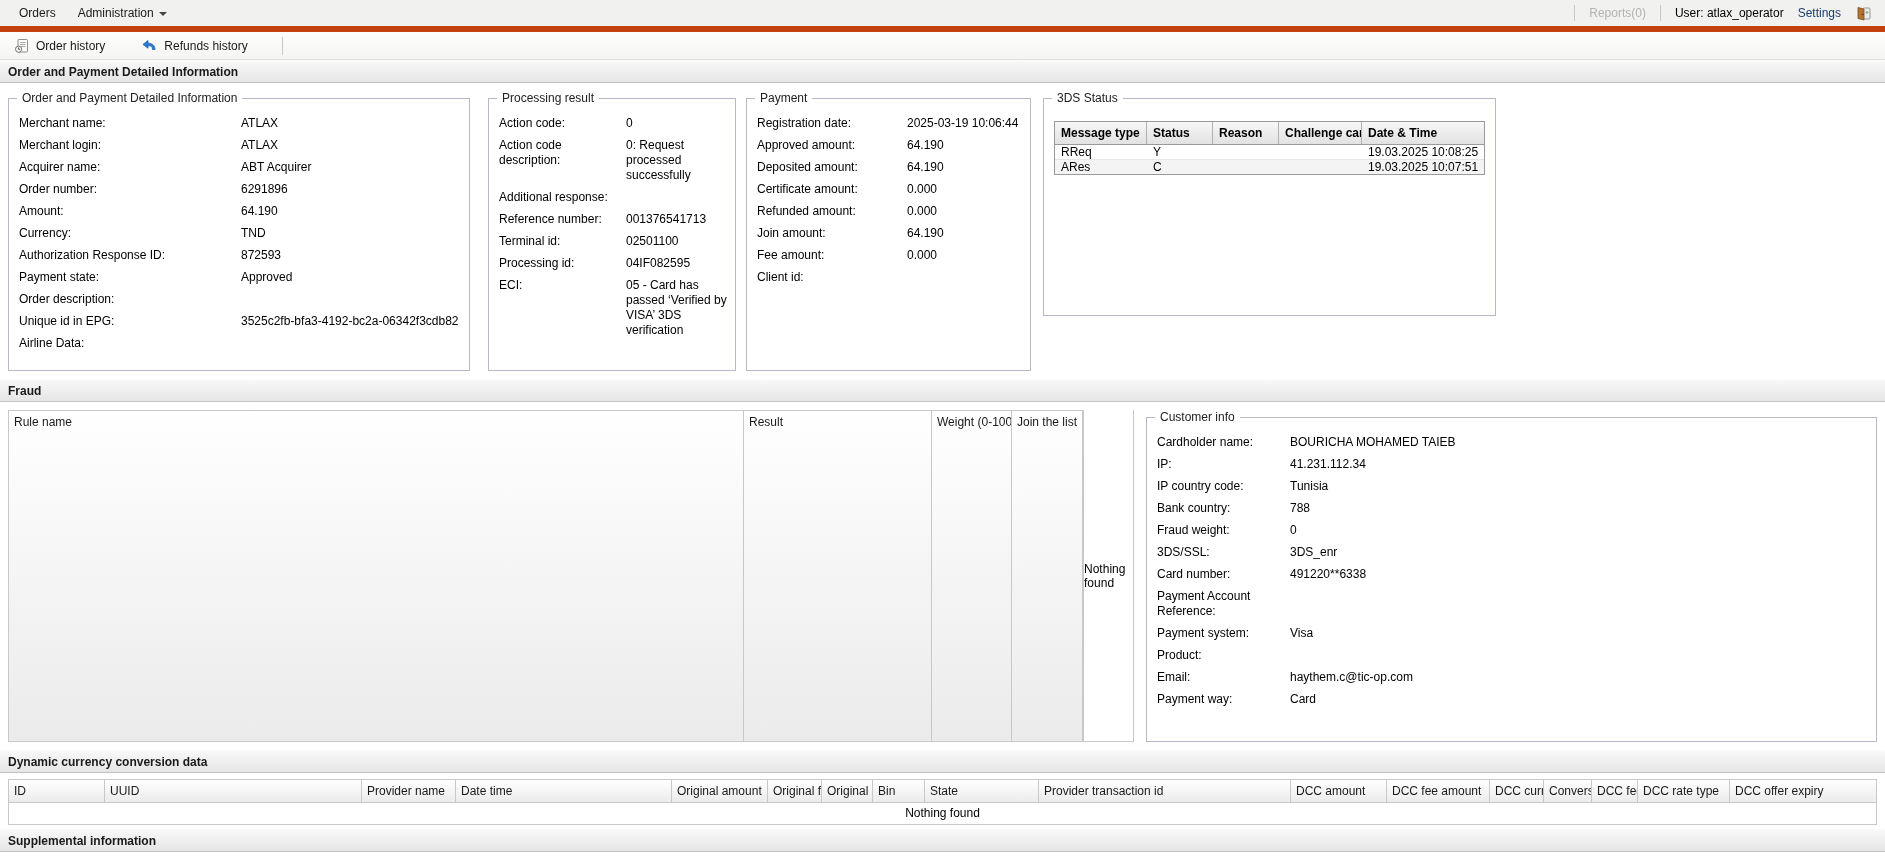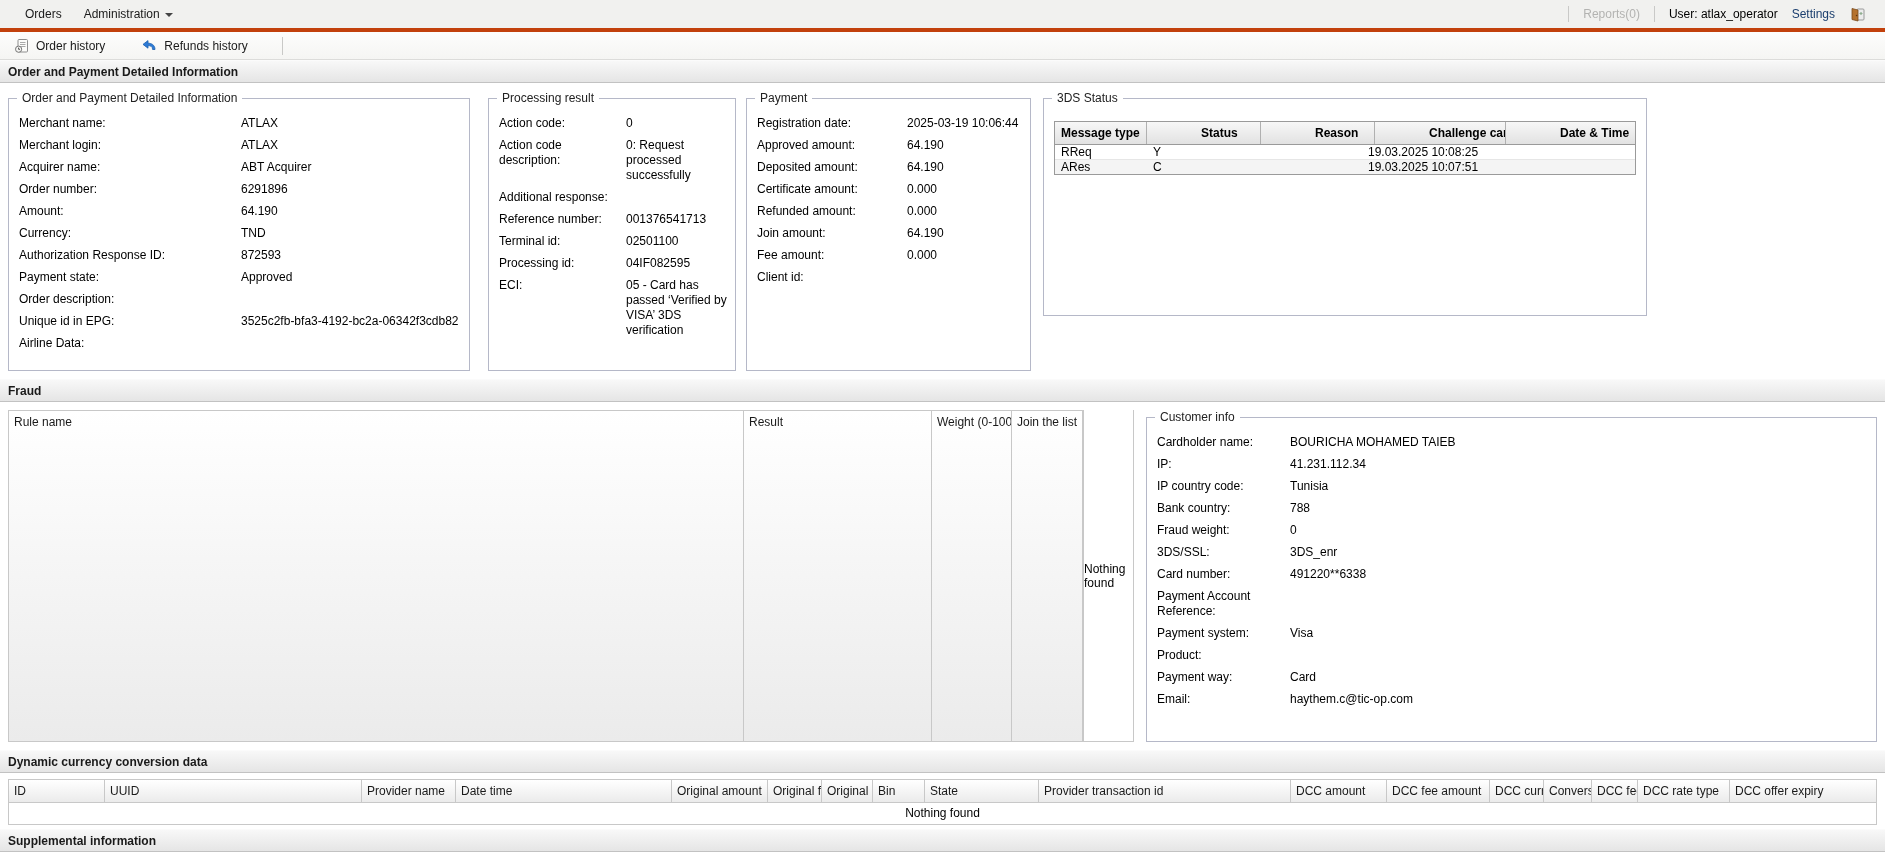--- a/index.html
+++ b/index.html
@@ -1,22 +1,22 @@
 <!DOCTYPE html>
 <html><head>
 <meta charset="utf-8">
 <style>
   * { margin:0; padding:0; box-sizing:border-box; }
   html,body { width:1885px; height:864px; overflow:hidden; background:#fff;
     font-family:"Liberation Sans", sans-serif; font-size:12px; color:#000; }
   .app { width:1885px; height:864px; position:relative; background:#fff; }
 
   
-  .menubar { height:32px; background:#f1f1ef; border-bottom:4px solid #c2410c;
-    display:flex; align-items:center; justify-content:space-between; padding:0 19px; }
+  .menubar { height:32px; background:#f1f1ef; border-bottom:6px solid #c2410c;
+    display:flex; align-items:center; justify-content:space-between; padding:0 13px; }
   .menu-left { display:flex; align-items:center; gap:22px; padding-left:6px; }
   .menu-item { color:#1a1a1a; cursor:default; display:inline-flex; align-items:center; gap:5px; }
   .caret { width:0; height:0; border-left:4px solid transparent; border-right:4px solid transparent;
     border-top:4px solid #444; display:inline-block; margin-top:2px; }
   .menu-right { display:flex; align-items:center; gap:14px; }
   .vsep { width:1px; height:16px; background:#c9c9c7; display:inline-block; }
   .reports { color:#b3b3b1; }
   .user { color:#000; }
   .settings { color:#1a3e6e; }
   .logout { display:inline-flex; align-items:center; cursor:pointer; }
@@ -50,21 +50,21 @@
 
   
   .thead { display:flex; background:linear-gradient(#ffffff,#ebebeb); border:1px solid #c8c8c8; }
   .thead span { padding:4px 5px; border-right:1px solid #c8c8c8; overflow:hidden;
     white-space:nowrap; color:#1a1a1a; }
   .thead span:last-child { border-right:none; flex:1 1 auto; }
   .ta-c { }
 
   
   .tds-table { margin:8px 10px 0 10px; border:1px solid #9a9a9a; }
-  .tds-head { display:flex; background:linear-gradient(#f7f7f7,#e2e2e2); border-bottom:1px solid #9a9a9a; font-weight:bold;gap:48px; }
+  .tds-head { display:flex; background:linear-gradient(#f7f7f7,#e2e2e2); border-bottom:1px solid #9a9a9a; font-weight:bold; }
   .tds-head span { padding:4px 6px; border-right:1px solid #b0b0b0; overflow:hidden; white-space:nowrap; }
   .tds-head span:last-child { border-right:none; flex:1; }
   .tds-row { display:flex; border-bottom:1px solid #e6e6e6; }
   .tds-row:last-child { border-bottom:none; }
   .tds-row.alt { background:#f4f4f4; }
   .tds-row span { padding:0 6px; overflow:hidden; white-space:nowrap; }
   .tds-c1 { width:92px; } .tds-c2 { width:66px; } .tds-c3 { width:66px; } .tds-c4 { width:83px; }
   .tds-head .tds-c5, .tds-row .tds-c5 { flex:1; }
 
   
@@ -335,26 +335,26 @@
         </div>
       <div class="frow">
           <span class="flabel">Payment system:</span>
           <span class="fvalue">Visa</span>
         </div>
       <div class="frow">
           <span class="flabel">Product:</span>
           <span class="fvalue"></span>
         </div>
       <div class="frow">
+          <span class="flabel">Email:</span>
+          <span class="fvalue">haythem.c@tic-op.com</span>
+        </div>
+      <div class="frow">
           <span class="flabel">Payment way:</span>
           <span class="fvalue">Card</span>
-        </div>
-      <div class="frow">
-          <span class="flabel">Email:</span>
-          <span class="fvalue">haythem.c@tic-op.com</span>
         </div>
     </fieldset>
   </div>
 
   <div class="section-header">Dynamic currency conversion data</div>
 
   <div class="dcc-wrap">
     <div class="thead dcc-head">
       <span>ID</span>
       <span>UUID</span>

